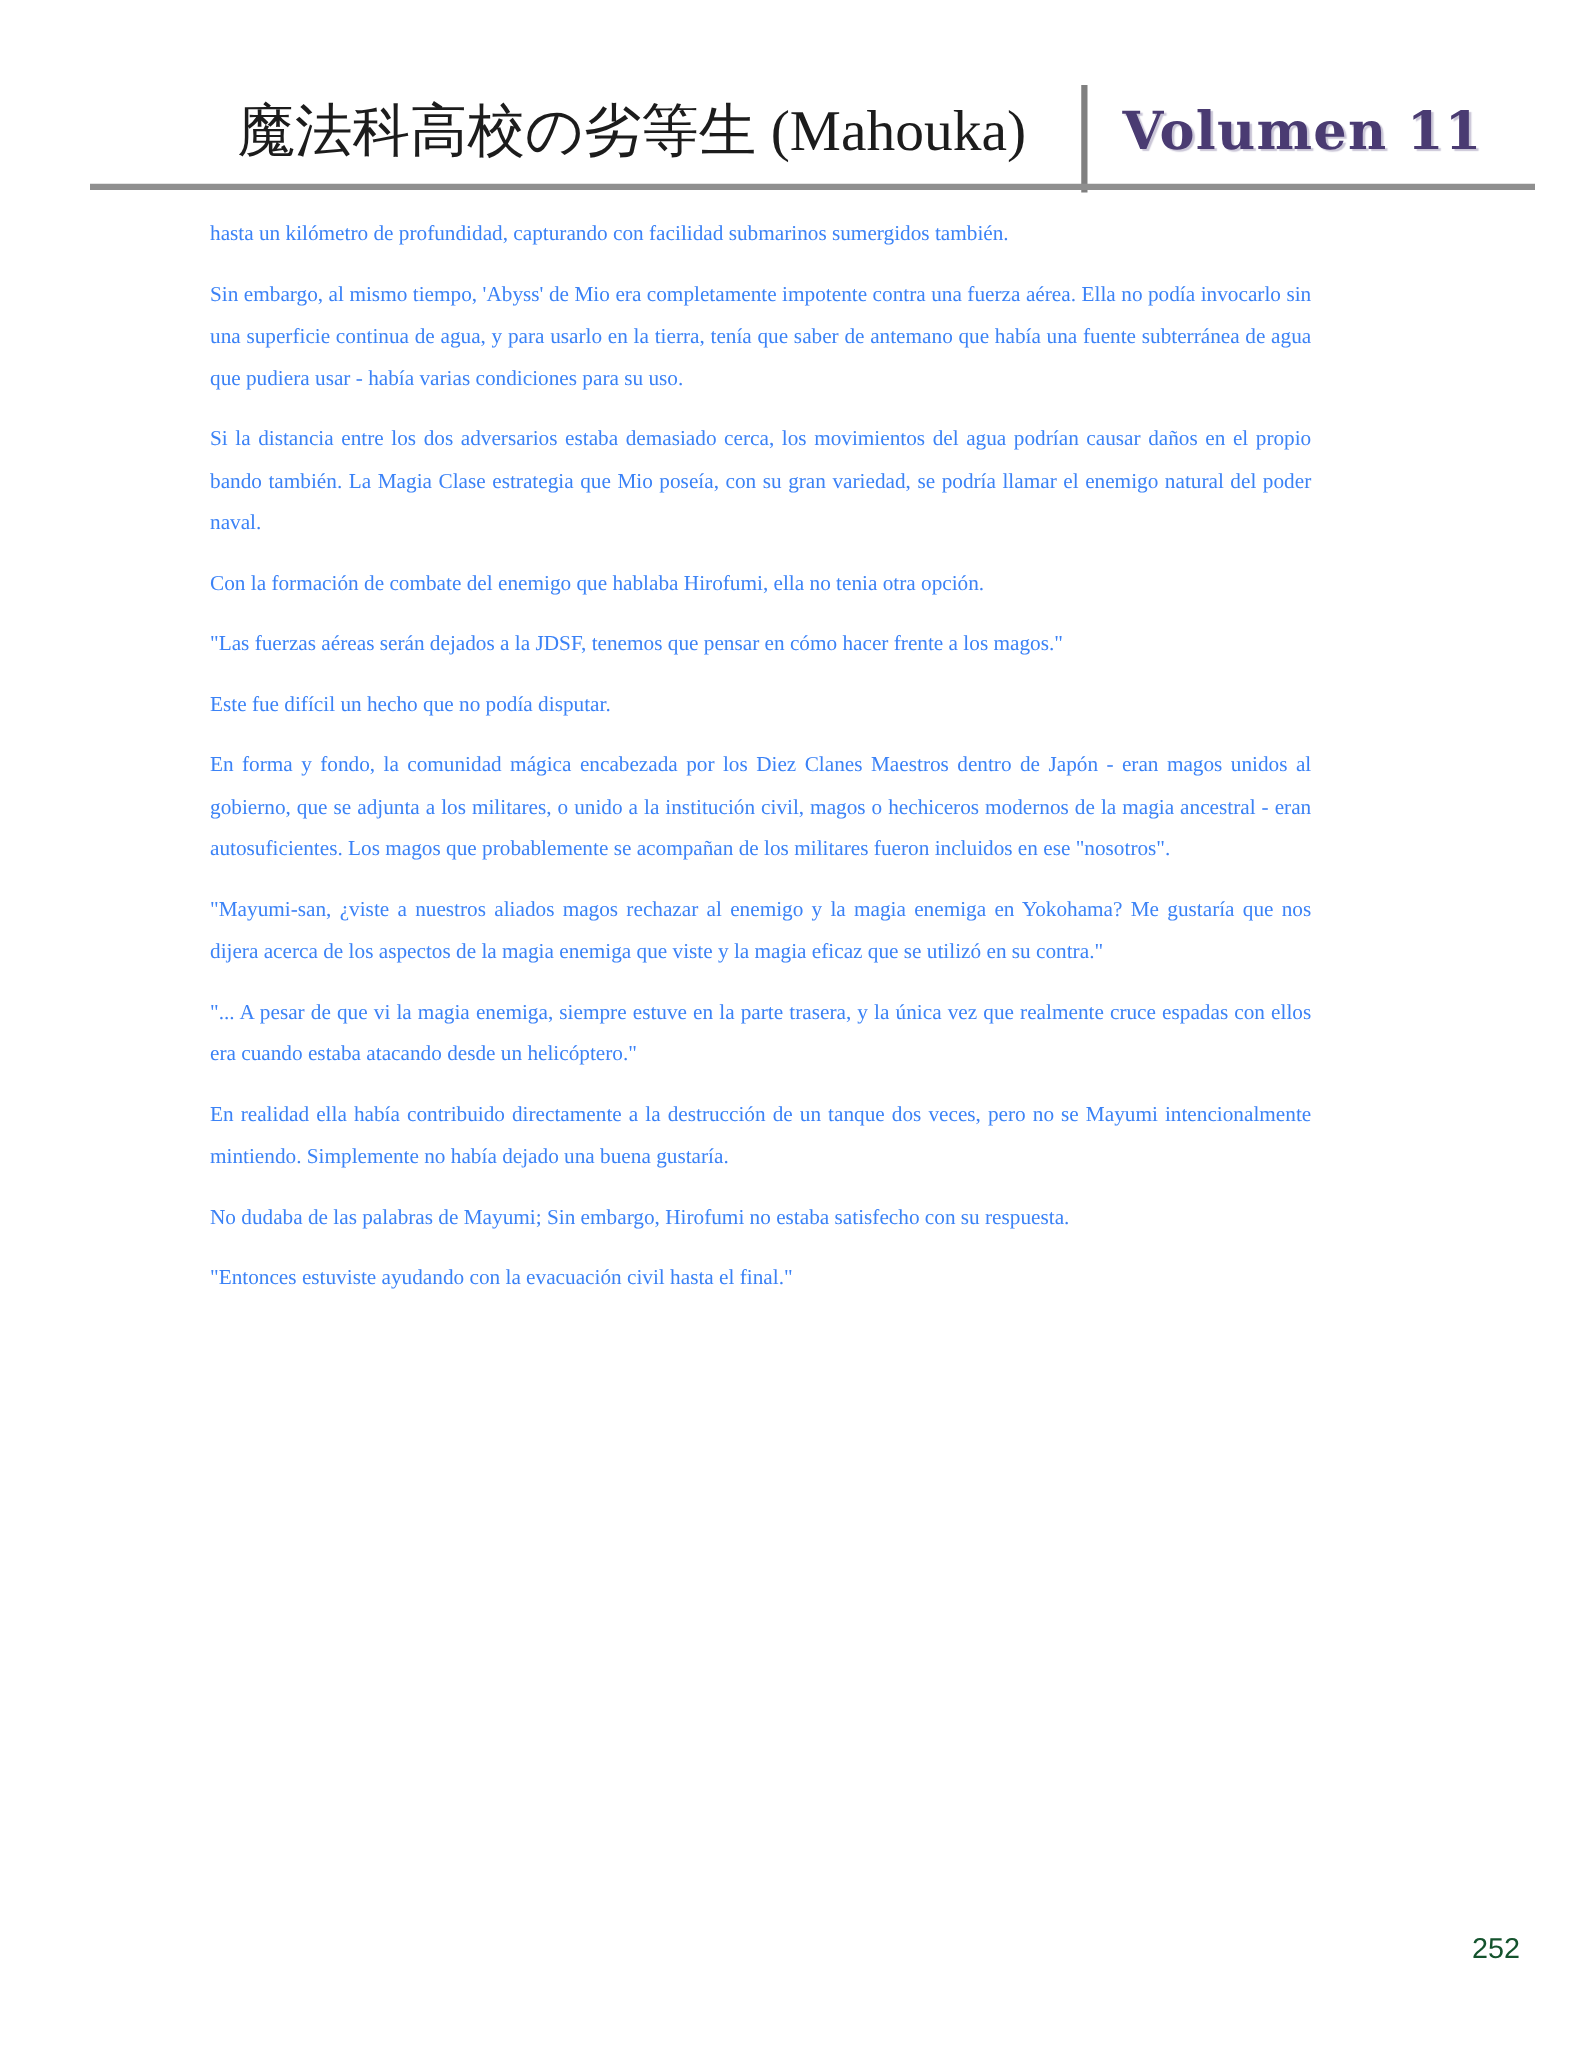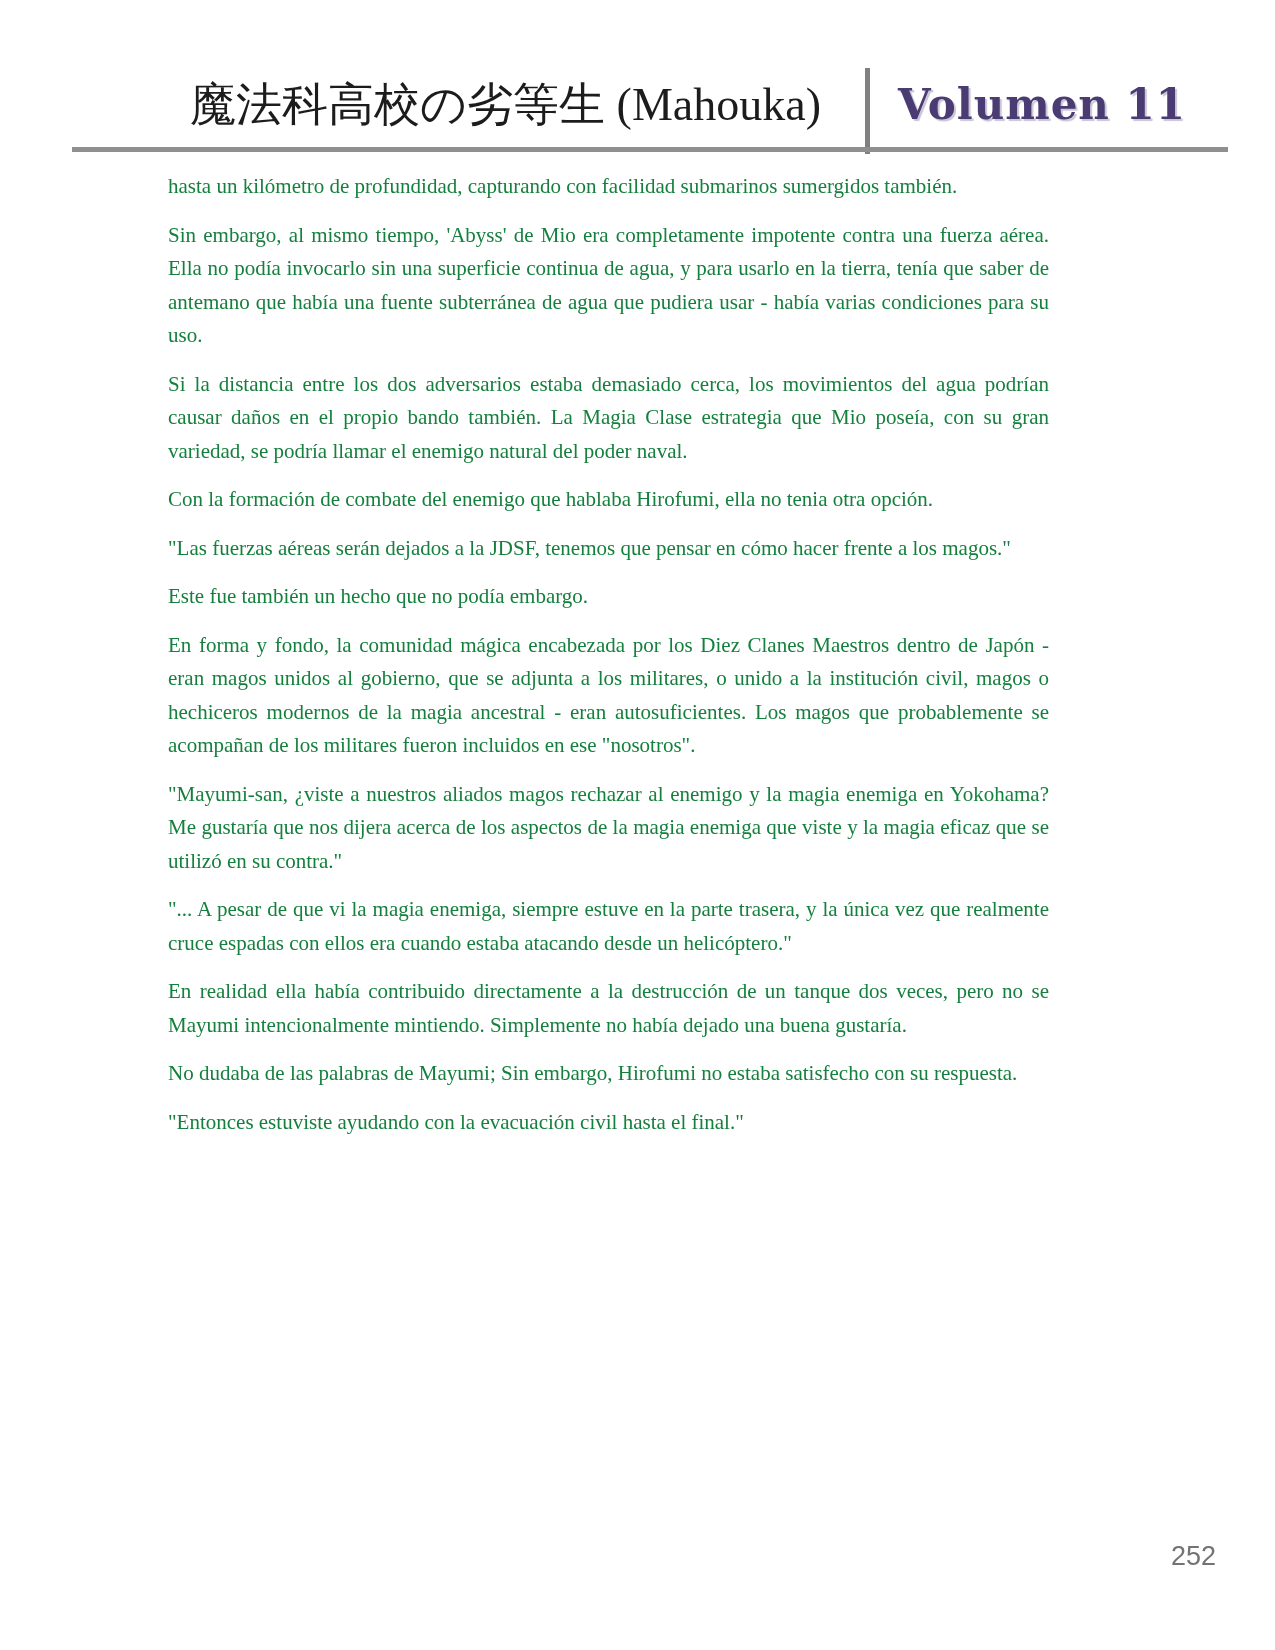--- a/index.html
+++ b/index.html
@@ -59,33 +59,33 @@
     height: 5px;
     background: #8f8f8f;
   }
   .content {
     position: absolute;
     top: 170px;
     left: 168px;
     width: 881px;
   }
   .content p {
-    font-size: 21px;
+    font-size: 17px;
     line-height: 33.5px;
     text-align: justify;
     margin-bottom: 15px;
-    color: #15803d;
+    color: #3b82f6;
   }
   .page-number {
     position: absolute;
     right: 59px;
     bottom: 78px;
     font-family: "Liberation Sans", "DejaVu Sans", sans-serif;
-    font-size: 27px;
-    color: #737373;
+    font-size: 23px;
+    color: #14532d;
   }
 </style>
 </head>
 <body>
 
 <div class="page">
 
   <div class="header">
     <div class="header-inner">
       <div class="doc-title">魔法科高校の劣等生 (Mahouka)</div>
@@ -94,21 +94,21 @@
     </div>
     <div class="header-rule"></div>
   </div>
 
   <div class="content">
     <p>hasta un kilómetro de profundidad, capturando con facilidad submarinos sumergidos también.</p>
     <p>Sin embargo, al mismo tiempo, 'Abyss' de Mio era completamente impotente contra una fuerza aérea. Ella no podía invocarlo sin una superficie continua de agua, y para usarlo en la tierra, tenía que saber de antemano que había una fuente subterránea de agua que pudiera usar - había varias condiciones para su uso.</p>
     <p>Si la distancia entre los dos adversarios estaba demasiado cerca, los movimientos del agua podrían causar daños en el propio bando también. La Magia Clase estrategia que Mio poseía, con su gran variedad, se podría llamar el enemigo natural del poder naval.</p>
     <p>Con la formación de combate del enemigo que hablaba Hirofumi, ella no tenia otra opción.</p>
     <p>"Las fuerzas aéreas serán dejados a la JDSF, tenemos que pensar en cómo hacer frente a los magos."</p>
-    <p>Este fue también un hecho que no podía embargo.</p>
+    <p>Este fue difícil un hecho que no podía disputar.</p>
     <p>En forma y fondo, la comunidad mágica encabezada por los Diez Clanes Maestros dentro de Japón - eran magos unidos al gobierno, que se adjunta a los militares, o unido a la institución civil, magos o hechiceros modernos de la magia ancestral - eran autosuficientes. Los magos que probablemente se acompañan de los militares fueron incluidos en ese "nosotros".</p>
     <p>"Mayumi-san, ¿viste a nuestros aliados magos rechazar al enemigo y la magia enemiga en Yokohama? Me gustaría que nos dijera acerca de los aspectos de la magia enemiga que viste y la magia eficaz que se utilizó en su contra."</p>
     <p>"... A pesar de que vi la magia enemiga, siempre estuve en la parte trasera, y la única vez que realmente cruce espadas con ellos era cuando estaba atacando desde un helicóptero."</p>
     <p>En realidad ella había contribuido directamente a la destrucción de un tanque dos veces, pero no se Mayumi intencionalmente mintiendo. Simplemente no había dejado una buena gustaría.</p>
     <p>No dudaba de las palabras de Mayumi; Sin embargo, Hirofumi no estaba satisfecho con su respuesta.</p>
     <p>"Entonces estuviste ayudando con la evacuación civil hasta el final."</p>
   </div>
 
   <div class="page-number">252</div>
 

